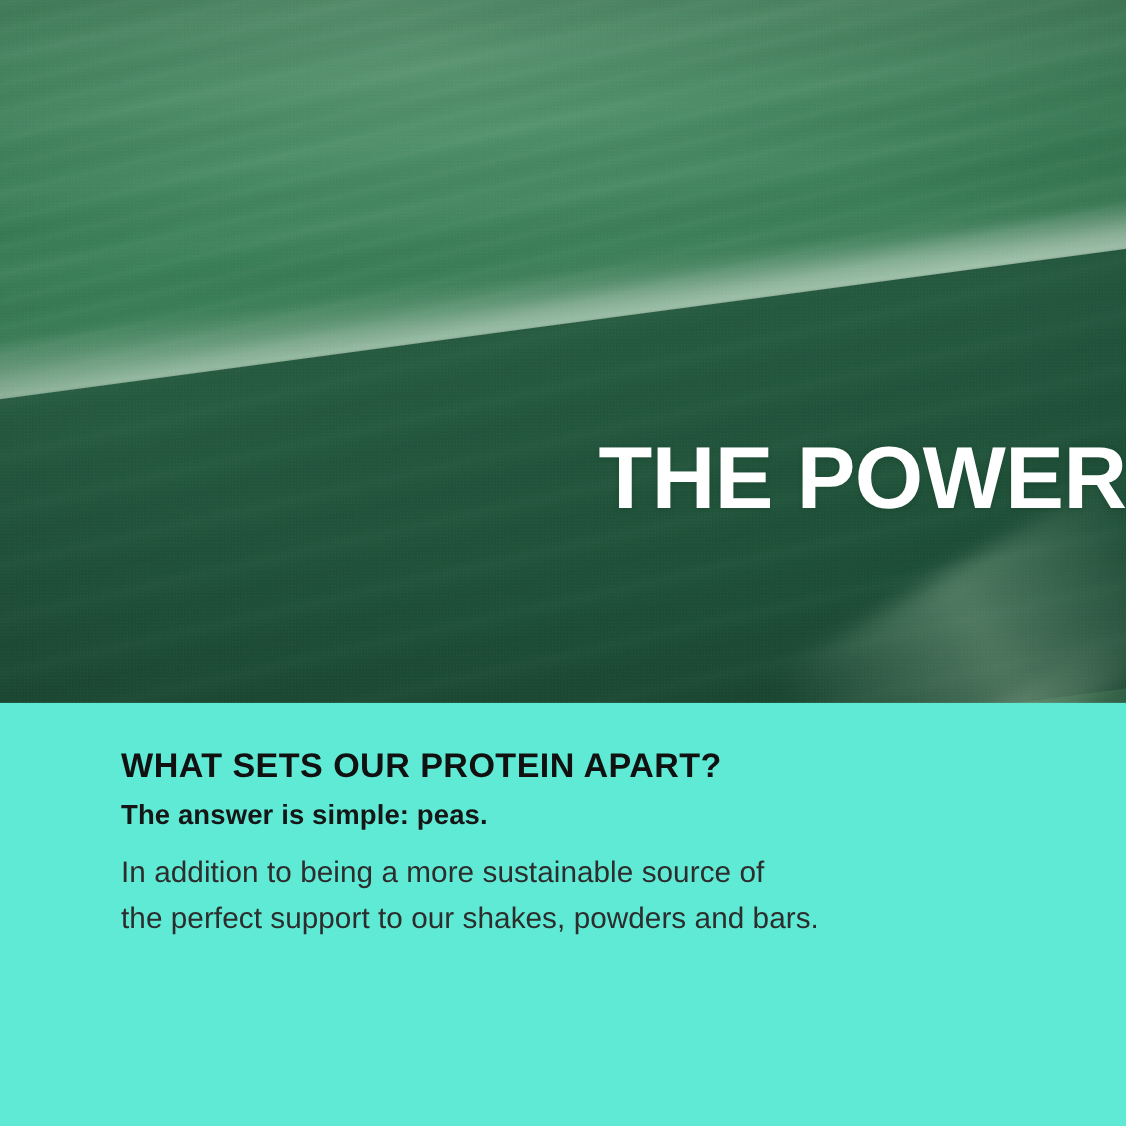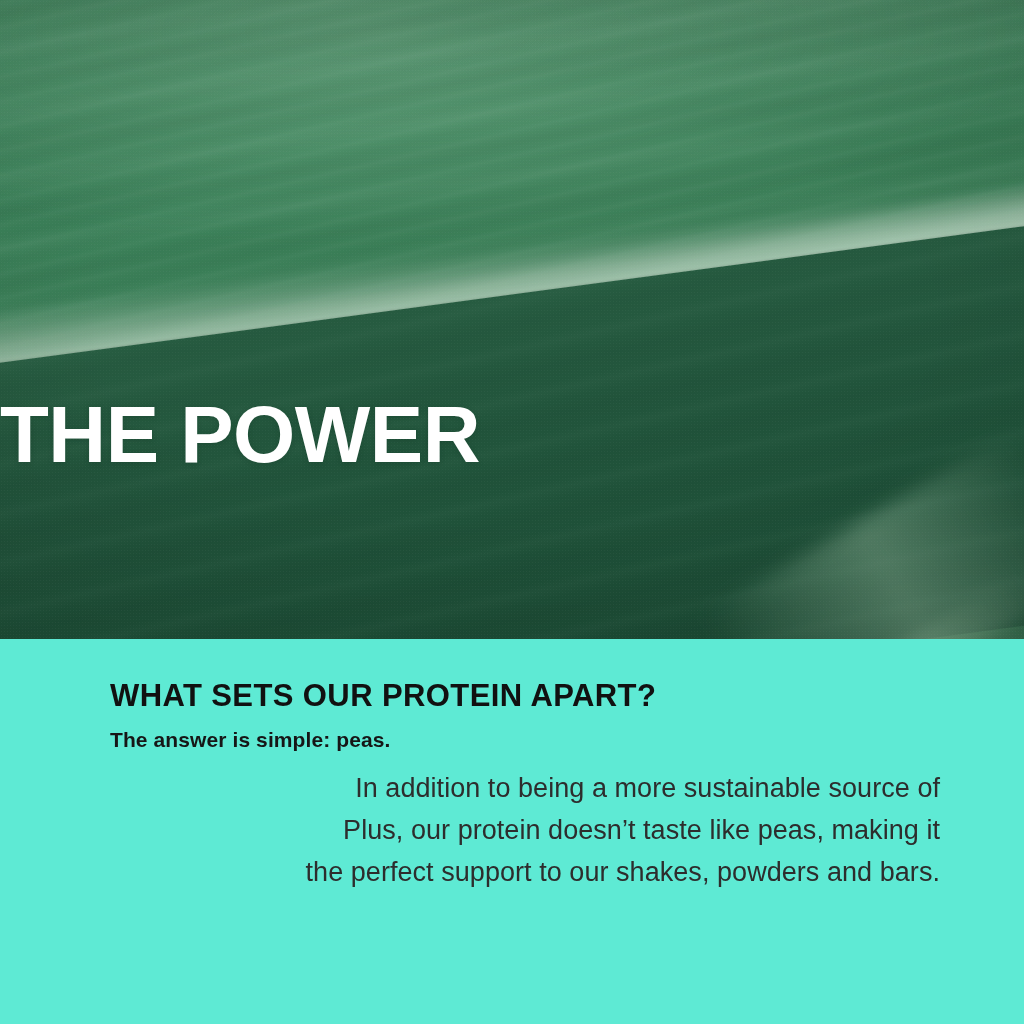--- a/index.html
+++ b/index.html
@@ -206,21 +206,21 @@
     background-size: 3px 3px, 4px 4px;
     background-position: 0 0, 2px 1px;
   }
 
   
   .hero-headline {
     position: absolute;
     left: 0;
     top: 232px;
     width: 1024px;
-    text-align: left;
+    text-align: right;
     color: #ffffff;
     font-family: "Liberation Sans", sans-serif;
     font-weight: 700;
     font-size: 80px;
     line-height: 1.015;
     letter-spacing: -0.5px;
     text-transform: uppercase;
     text-shadow: 0 1px 5px rgba(16,52,34,0.28);
     white-space: pre;
   }
@@ -254,36 +254,35 @@
     line-height: 1.1;
     letter-spacing: 0.4px;
     color: #111111;
     text-transform: uppercase;
   }
 
   .sec-subheading {
     margin: 15px 0 0 0;
     font-family: "Liberation Sans", sans-serif;
     font-weight: 700;
-    font-size: 21px;
+    font-size: 25px;
     line-height: 1.1;
     letter-spacing: 0.1px;
     color: #161616;
   }
 
   .sec-body {
     margin: 16px 0 0 0;
     font-family: "Liberation Sans", sans-serif;
     font-weight: 300;
     font-size: 27px;
     line-height: 42px;
     letter-spacing: 0.05px;
     color: #2d2d2d;
     max-width: 830px;
-    text-align: right;
   }
   .sec-body .body-line {
     display: block;
     white-space: pre;
   }
 </style>
 </head>
 <body>
 
 <div class="page">
@@ -311,20 +310,19 @@
 
   <div class="content">
     <div class="content-inner">
 
       <h2 class="sec-heading">WHAT SETS OUR PROTEIN APART?</h2>
 
       <p class="sec-subheading">The answer is simple: peas.</p>
 
       <p class="sec-body">
         <span class="body-line">In addition to being a more sustainable source of</span>
-        <span class="body-line">Plus, our protein doesn’t taste like peas, making it</span>
         <span class="body-line">the perfect support to our shakes, powders and bars.</span>
       </p>
 
     </div>
   </div>
 
 </div>
 
 </body></html>

